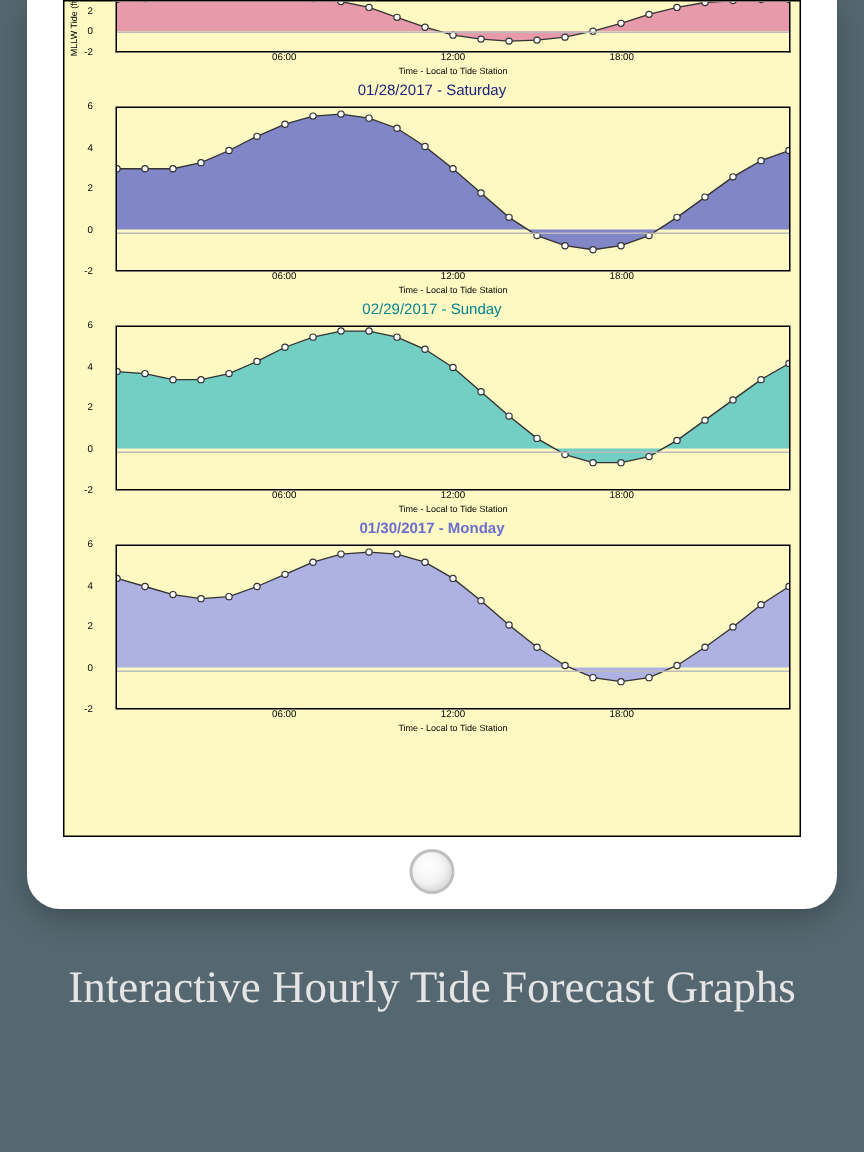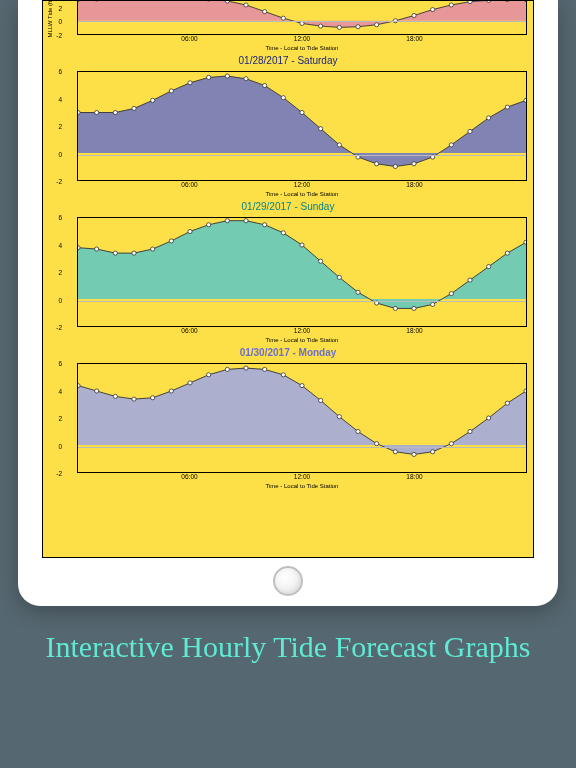--- a/index.html
+++ b/index.html
@@ -12,44 +12,44 @@
     }
     .tablet-frame {
       background: #fff;
       margin: 0 18px;
       border-radius: 0 0 22px 22px;
       padding: 0 24px 48px 24px;
       box-shadow: 0 6px 20px rgba(0,0,0,.25);
       position: relative;
     }
     .screen {
-      background: #fde047;
+      background: #fef9c3;
       border: 1px solid #000;
       height: 558px;
       overflow: hidden;
     }
     .home-button {
       position: absolute;
       bottom: 10px;
       left: 50%;
       transform: translateX(-50%);
       width: 30px;
       height: 30px;
       border: 2px solid #bfbfbf;
       border-radius: 50%;
       background: radial-gradient(circle at 40% 35%, #fff, #e7e7e7);
       box-shadow: inset -2px -2px 4px rgba(0,0,0,.08);
     }
     .caption {
-      color: #5eead4;
+      color: #e5e5e5;
       text-align: center;
       font-size: 30px;
       font-weight: 400;
       line-height: 1.25;
-      padding: 22px 20px 0;
+      padding: 34px 20px 0;
     }
     
     .panel {
       position: relative;
       width: 100%;
     }
     .chart-area {
       position: absolute;
       left: 34px;
       right: 6px;
@@ -214,21 +214,21 @@
             <circle cx="429.33333333333337" cy="35.75" r="2.1" fill="#fff" stroke="#333" stroke-width="0.8"></circle>
             <circle cx="448" cy="28.875" r="2.1" fill="#fff" stroke="#333" stroke-width="0.8"></circle>
           </svg>
         </div>
         <div class="xlabels" style="top: 110px; bottom: auto;">
           <span class="xlabel" style="left: 25%;">06:00</span>
           <span class="xlabel" style="left: 50%;">12:00</span>
           <span class="xlabel" style="left: 75%;">18:00</span>
         </div>
         <div class="xtitle" style="top: 120px; bottom: auto;">Time - Local to Tide Station</div>
-        <div class="day-label teal" style="top: 130px; bottom: auto;">01/29/2017 - Sunday</div>
+        <div class="day-label teal" style="top: 130px; bottom: auto;">02/29/2017 - Sunday</div>
       </div>
       <div class="panel full" style="height: 146px;">
         <div class="yticks" style="height: 110px;">
           <div class="ytick" style="top: 110px;">-2</div>
           <div class="ytick" style="top: 82.5px;">0</div>
           <div class="ytick" style="top: 55px;">2</div>
           <div class="ytick" style="top: 27.5px;">4</div>
           <div class="ytick" style="top: 0px;">6</div>
         </div>
         <div class="ylabel" style="height: 110px; top: 55px;">MLLW Tide (ft)</div>

